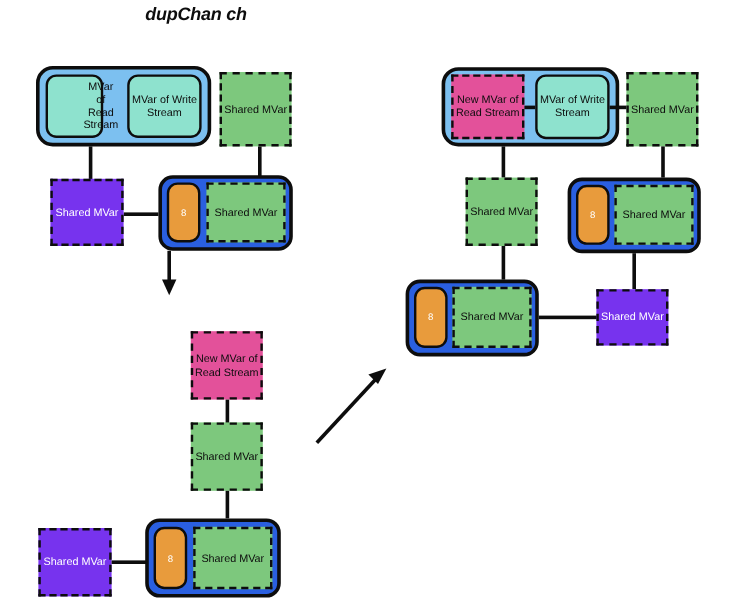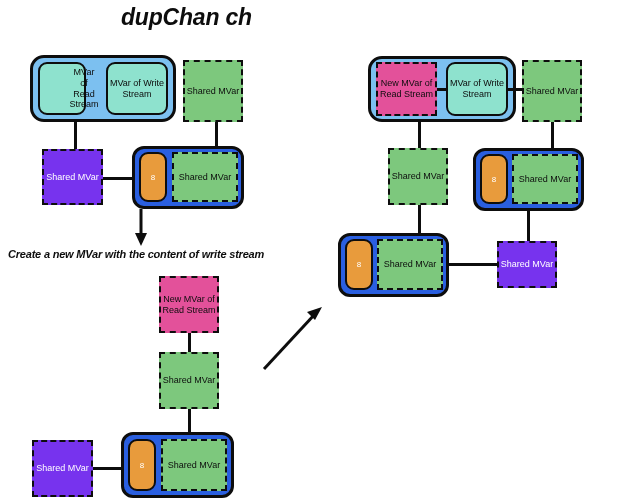--- a/index.html
+++ b/index.html
@@ -20,21 +20,21 @@
 
   
   .title {
     position: absolute;
     font-style: italic;
     font-weight: bold;
     color: #0d0d0d;
     white-space: nowrap;
     letter-spacing: -0.2px;
   }
-  .main-title { font-size: 23px; }
+  .main-title { font-size: 15px; }
   .sub-title  { font-size: 11px; }
 
   
   .box {
     position: absolute;
     box-sizing: border-box;
     display: flex;
     align-items: center;
     justify-content: center;
     text-align: center;
@@ -103,21 +103,20 @@
   }
 </style>
 </head>
 <body>
 
 <div id="canvas">
 
   <div class="title main-title" style="left:121px; top:4px;">dupChan ch</div>
 
 
-  <div class="title sub-title" style="left:8px; top:248px;">Create a new MVar with the content of write stream</div>
 
 
   <div class="line v" style="left:74px; top:122px; height:28px;"></div>
 
   <div class="line v" style="left:215px; top:122px; height:26px;"></div>
 
   <div class="line h" style="left:103px; top:177px; width:29px;"></div>
 
   <div class="group-light" style="left:30px; top:55px; width:146px; height:67px;"></div>
   <div class="box teal" style="left:38px; top:62px; width:48px; height:53px;padding-left:44px;">

